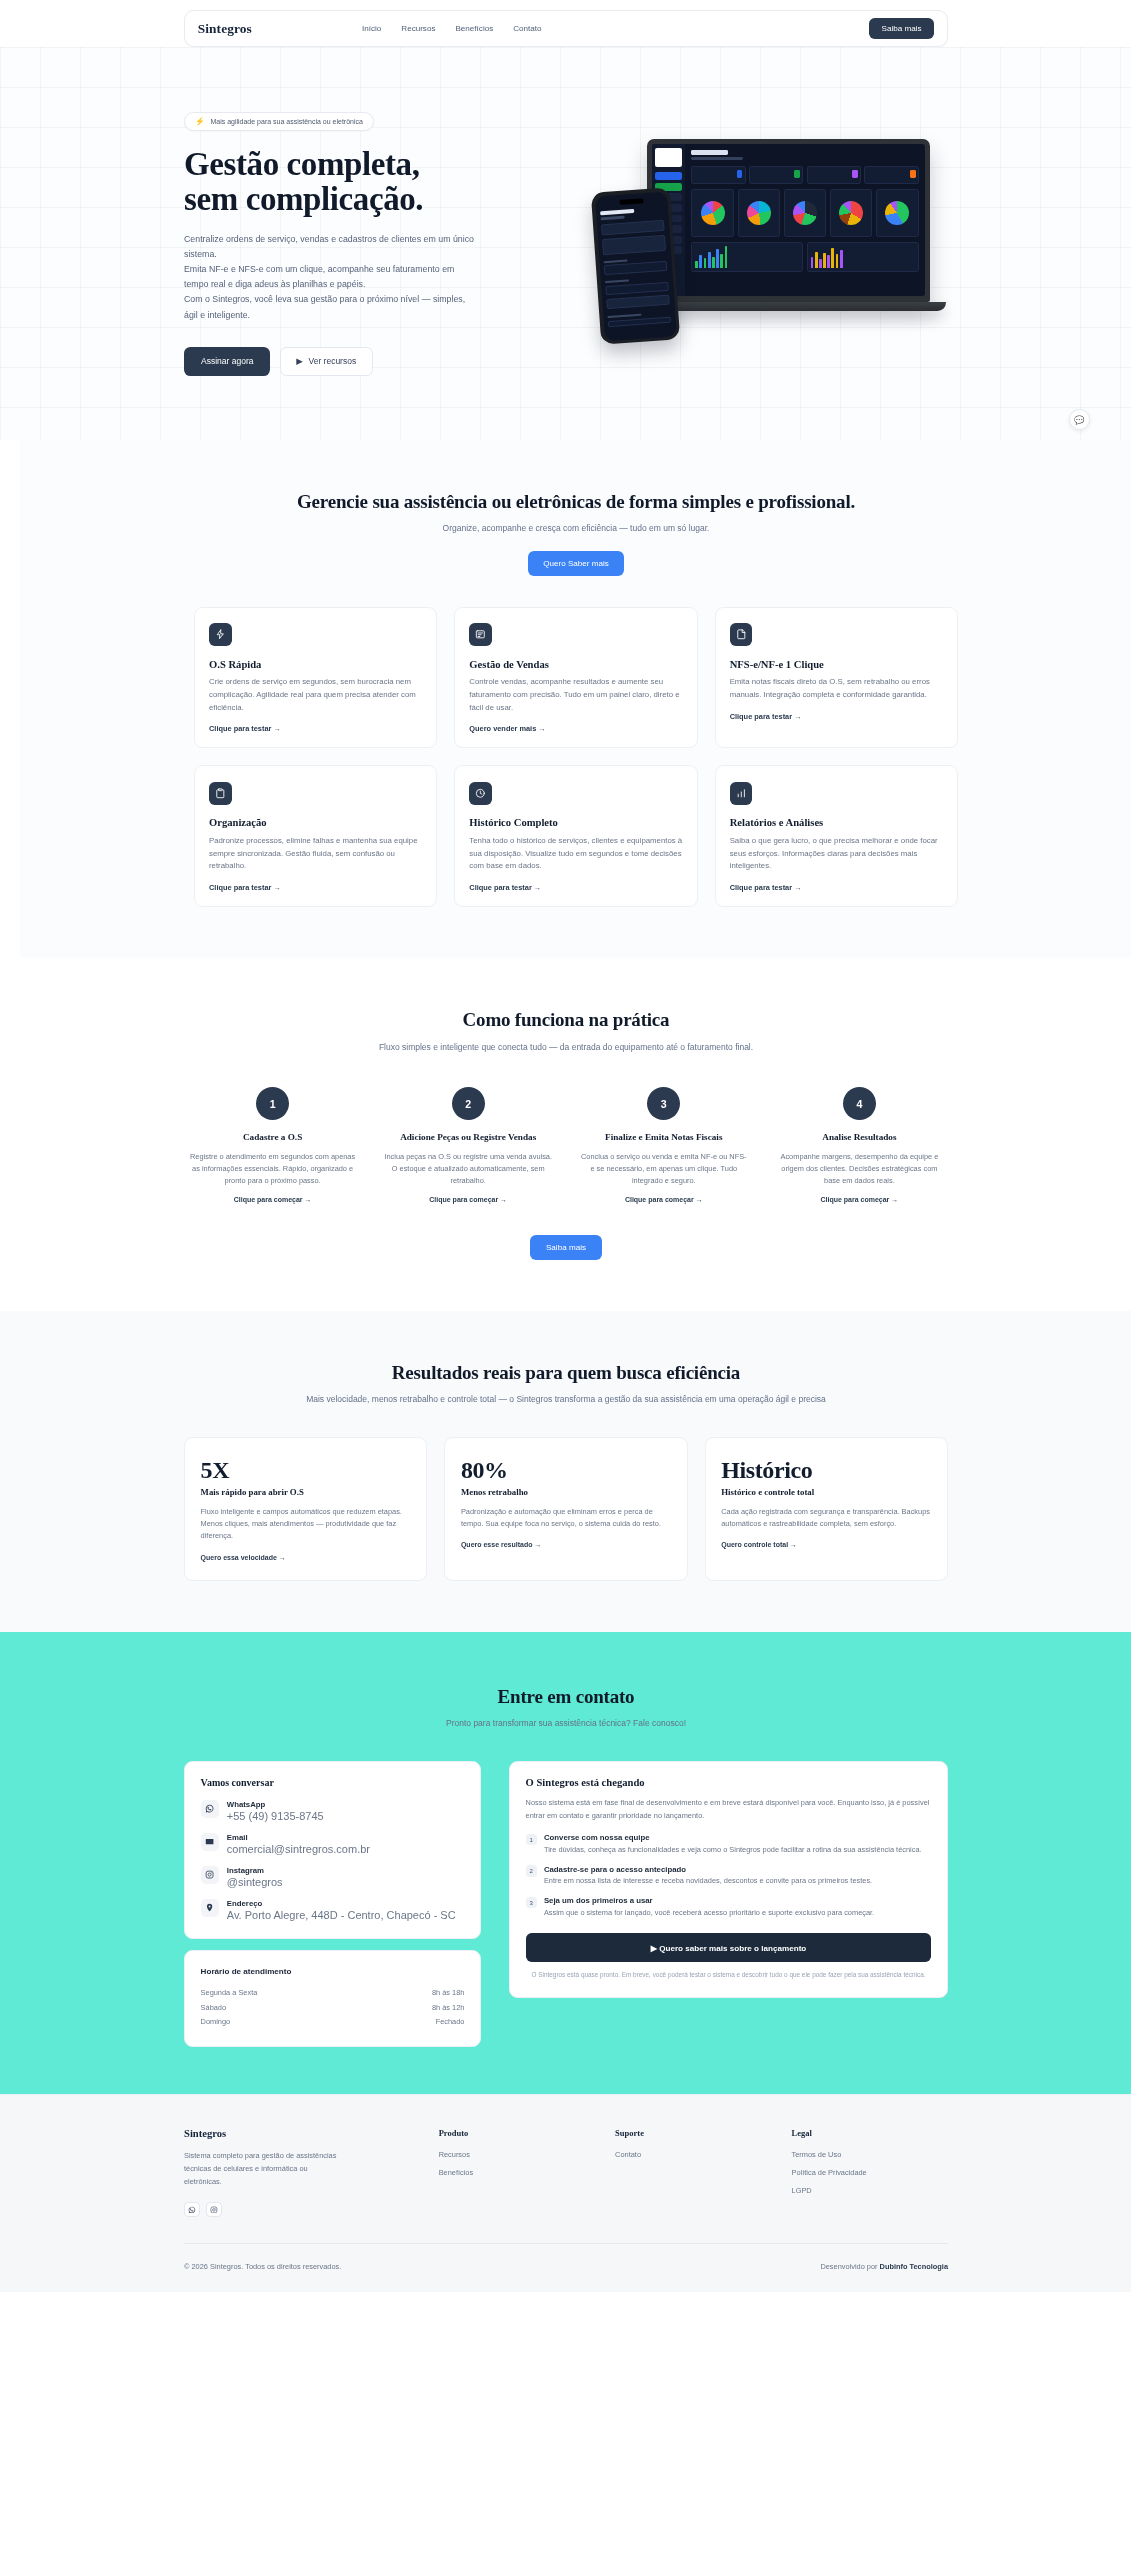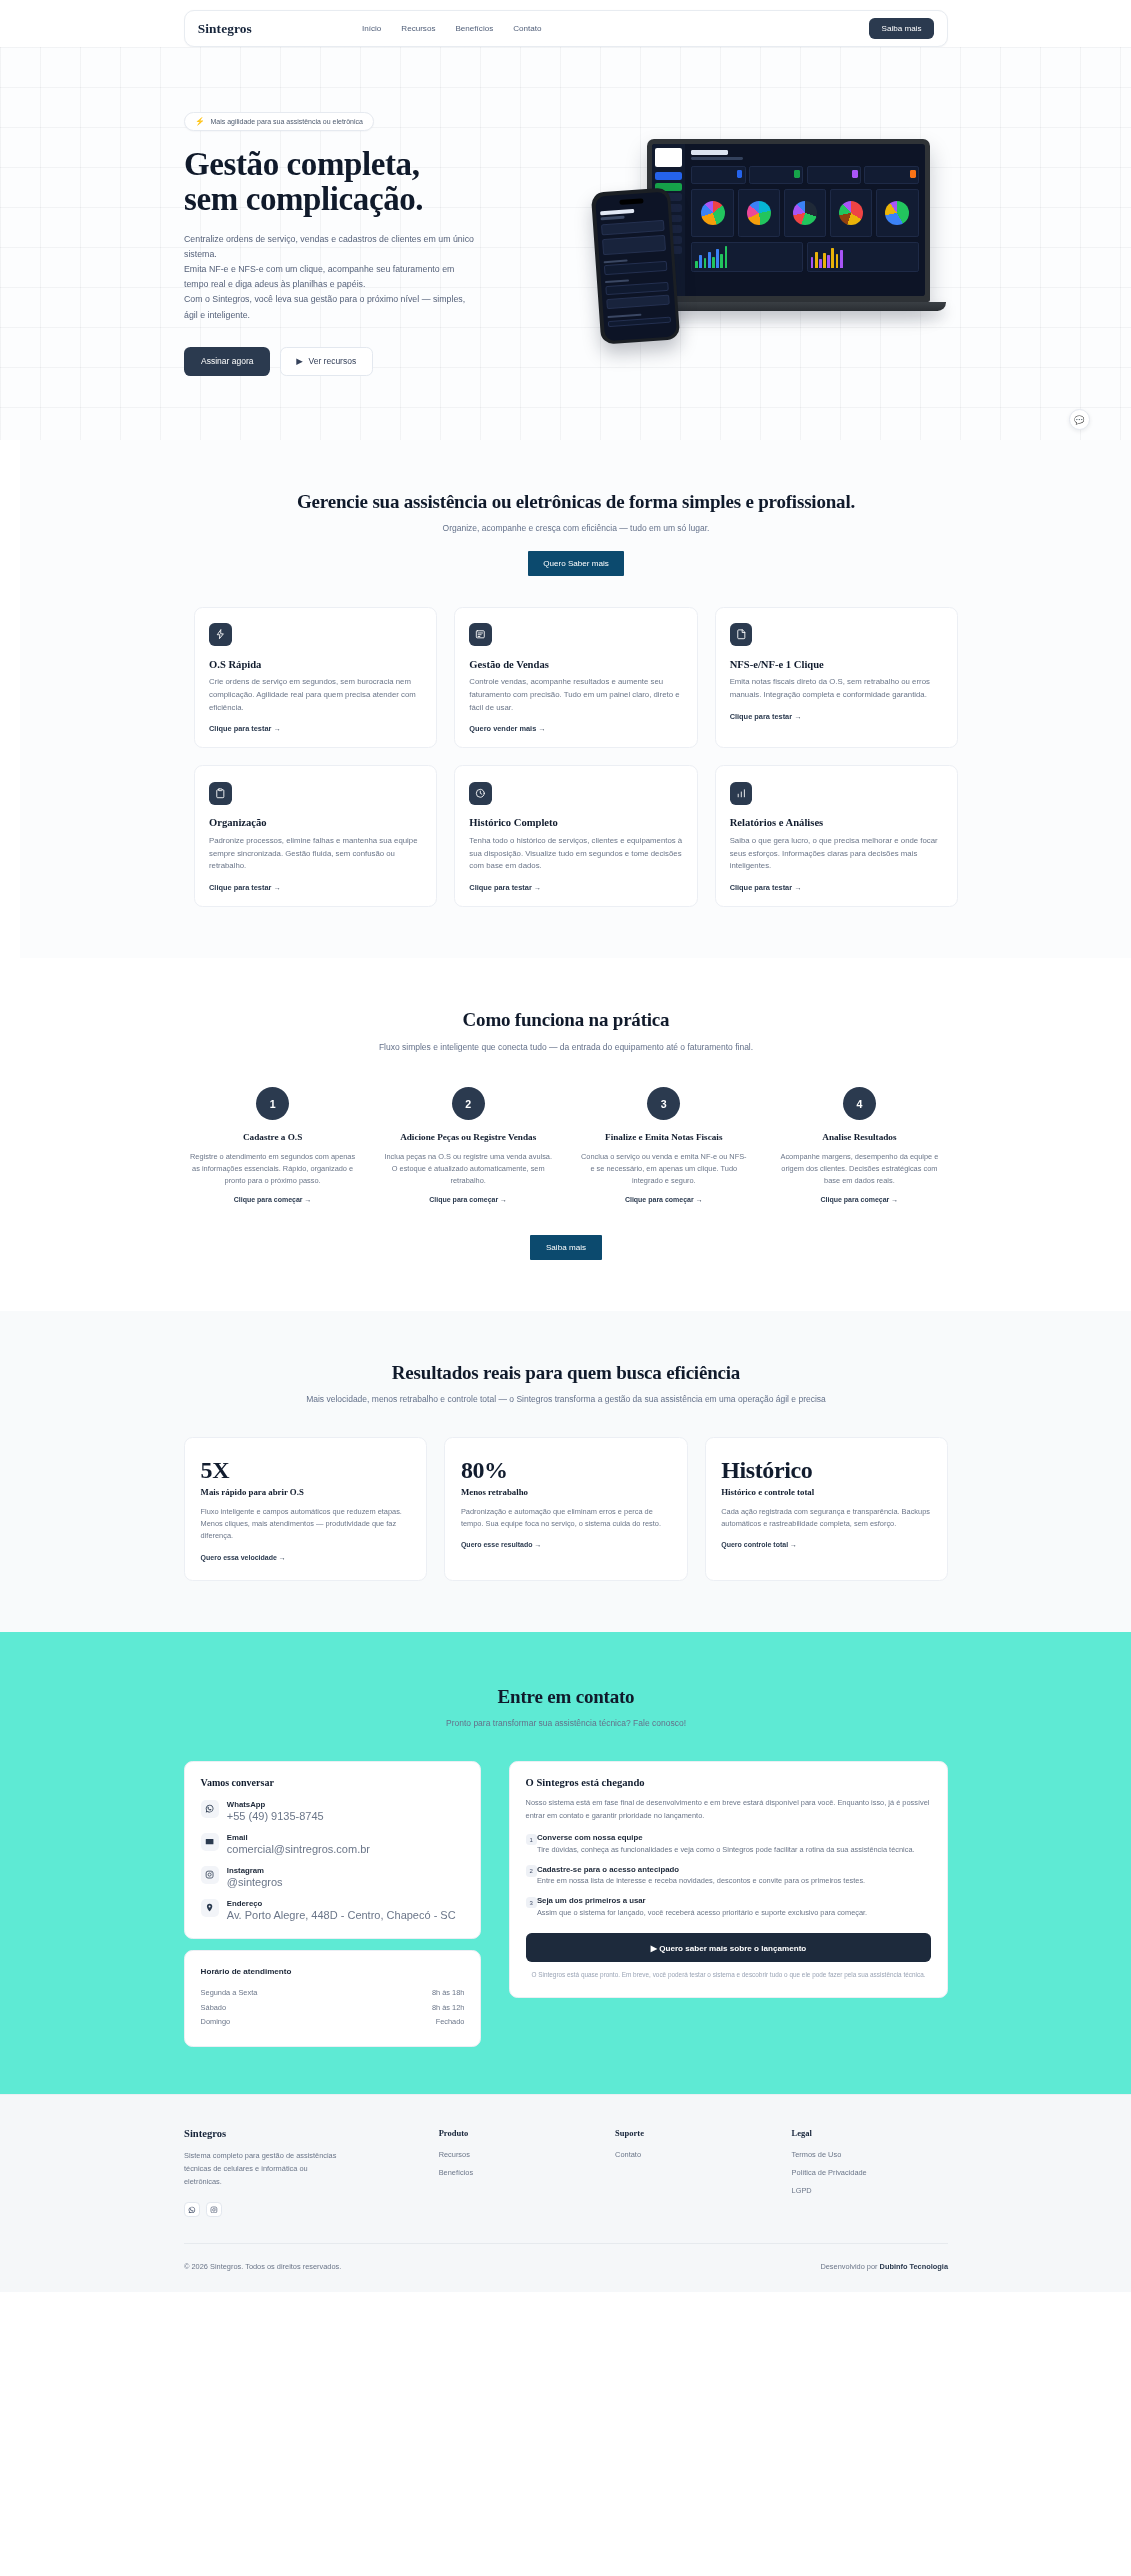--- a/index.html
+++ b/index.html
@@ -135,21 +135,21 @@
 
   
   .sec { padding: 51px 0; }
   .sec-head { text-align: center; }
   .sec-title {
     font-family: "Liberation Serif", serif; font-weight: 700;
     color: #101a2b; font-size: 19px; letter-spacing: -0.2px;
   }
   .sec-sub { font-size: 8.5px; color: #64718a; margin-top: 9.2px; line-height:1.6; }
   .sec-btn {
-    margin-top: 15.6px; background:#0c4a6e; color:#fff; border:none; border-radius:1px;
+    margin-top: 15.6px; background:#3b82f6; color:#fff; border:none; border-radius:6px;
     padding: 7.8px 15.6px; font-size: 8.1px; cursor:pointer;
   }
 
   
   .features { background:#fbfcfd;margin-left:20px; }
   .card-grid { display:grid; grid-template-columns: repeat(3, 1fr); gap: 17px; margin-top: 31px; }
   .fcard {
     background:#fff; border:0.7px solid #eceff4; border-radius:8.5px;
     padding: 15.6px 14px 14px; min-height: 126px;
   }
@@ -192,21 +192,21 @@
   .ccard h3 { font-family:"Liberation Serif", serif; font-size:10px; font-weight:700; color:#111c2e; margin-bottom:11.3px;}
   .citem { display:flex; gap:7.8px; align-items:flex-start; margin-bottom:10.6px;}
   .cicon { width:18.4px;height:18.4px;border-radius:5px;background:#f2f4f8;display:flex;align-items:center;justify-content:center;color:#2b3a4f;flex:none;}
   .citem .lb { font-size:7.8px; font-weight:700; color:#1c2738; }
   .citem .vl { font-size:11px; color:#6b7689; margin-top:1.4px;}
   .hours { margin-top: 11.3px; }
   .hours h4 { font-size:8.1px; font-weight:700; color:#1c2738; margin-bottom:9.2px;}
   .hrow { display:flex; justify-content:space-between; font-size:7.4px; color:#6b7689; padding: 2.8px 0;}
   .launch h3 { font-family:"Liberation Serif", serif; font-size:10.6px; font-weight:700; color:#111c2e; margin-bottom:8.5px;}
   .launch > p { font-size:7.4px; line-height:1.7; color:#6b7689; margin-bottom:11.3px;}
-  .lstep { display:flex; margin-bottom:9.2px; }
+  .lstep { display:flex; gap:7px; margin-bottom:9.2px; }
   .lnum { width:11.3px;height:11.3px;border-radius:3.5px;background:#eef1f6;color:#44506a;font-size:6px;display:flex;align-items:center;justify-content:center;flex:none;margin-top:0.7px;}
   .lstep .t { font-size:7.8px; font-weight:700; color:#1c2738;}
   .lstep .d { font-size:7.4px; color:#6b7689; line-height:1.6; margin-top:1.4px;}
   .launch-btn {
     width:100%; margin-top:5.7px; background:#1d2a3c; color:#fff; border:none; border-radius:5.7px;
     padding: 9.2px 0; font-size:8.1px; font-weight:600; cursor:pointer;
   }
   .launch-note { font-size:6.4px; color:#9aa4b5; text-align:center; margin-top:7.8px; line-height:1.6;}
 
   

